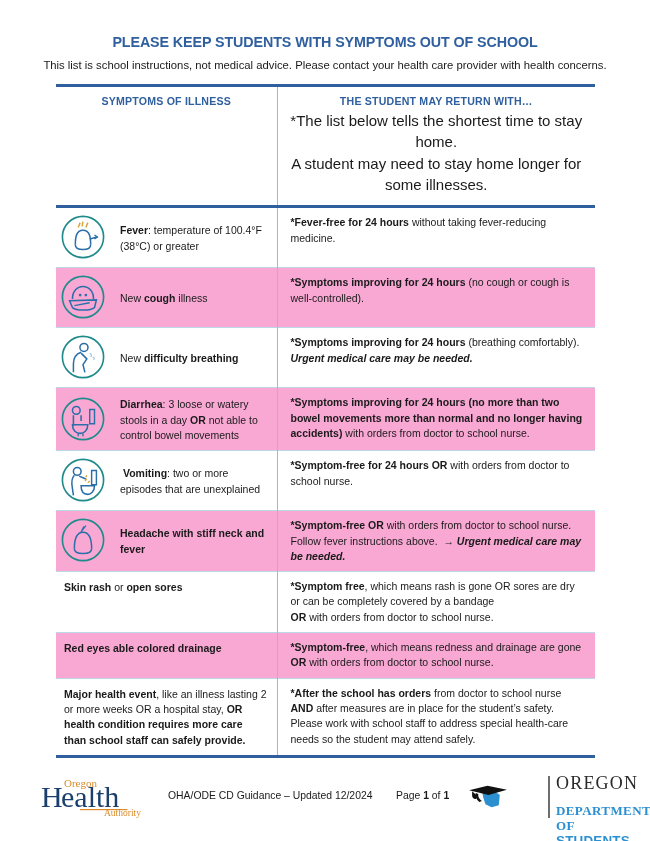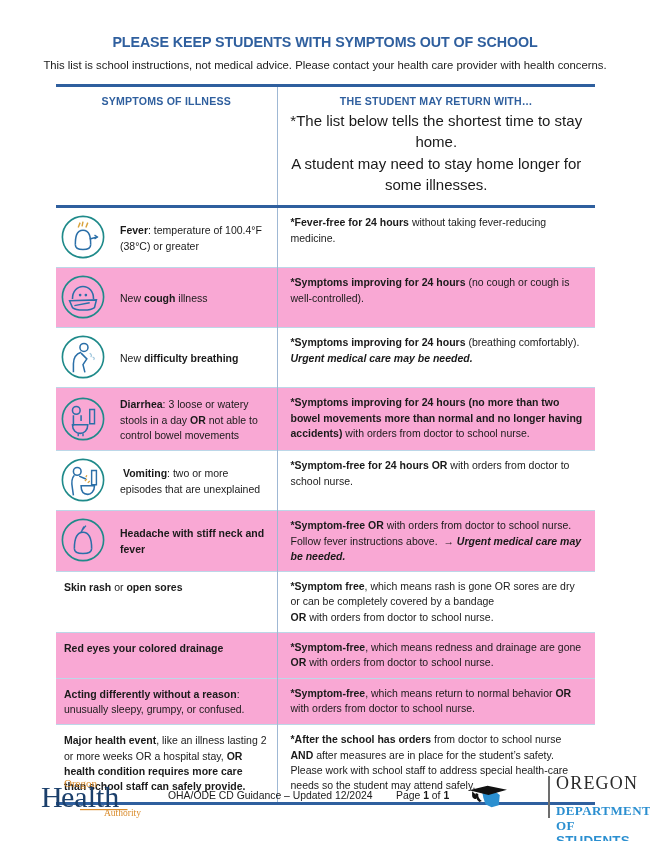--- a/index.html
+++ b/index.html
@@ -286,32 +286,24 @@
             <td class="sym">
               <div class="sym-inner">
                 <span class="sym-text noicon"><b>Skin rash</b> or <b>open sores</b></span>
               </div>
             </td>
             <td class="ret"><b>*Symptom free</b>, which means rash is gone OR sores are dry or can be completely covered by a bandage<br><b>OR</b> with orders from doctor to school nurse.</td>
           </tr>
           <tr class="data-row shade">
             <td class="sym">
               <div class="sym-inner">
-                <span class="sym-text noicon"><b>Red eyes your colored drainage</b></span>
+                <span class="sym-text noicon"><b>Red eyes able colored drainage</b></span>
               </div>
             </td>
             <td class="ret"><b>*Symptom-free</b>, which means redness and drainage are gone <b>OR</b> with orders from doctor to school nurse.</td>
-          </tr>
-          <tr class="data-row shade">
-            <td class="sym">
-              <div class="sym-inner">
-                <span class="sym-text noicon"><b>Acting differently without a reason</b>: unusually sleepy, grumpy, or confused.</span>
-              </div>
-            </td>
-            <td class="ret"><b>*Symptom-free</b>, which means return to normal behavior <b>OR</b> with orders from doctor to school nurse.</td>
           </tr>
           <tr class="data-row plain">
             <td class="sym">
               <div class="sym-inner">
                 <span class="sym-text noicon"><b>Major health event</b>, like an illness lasting 2 or more weeks OR a hospital stay, <b>OR health condition requires more care than school staff can safely provide.</b></span>
               </div>
             </td>
             <td class="ret"><b>*After the school has orders</b> from doctor to school nurse <b>AND</b> after measures are in place for the student’s safety. Please work with school staff to address special health-care needs so the student may attend safely.</td>
           </tr>
         </tbody>

